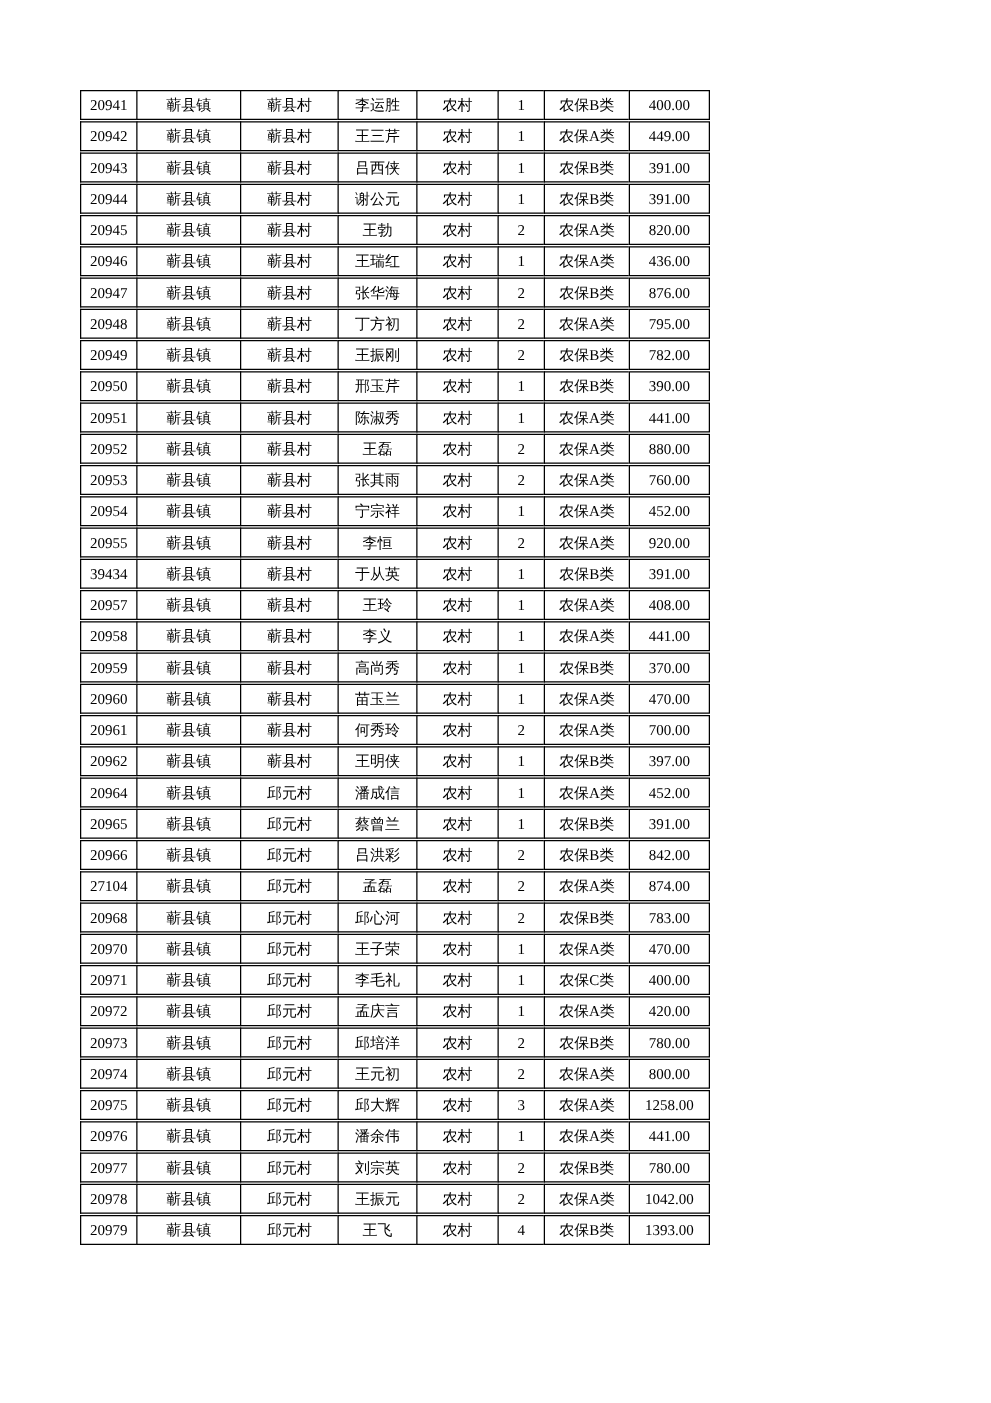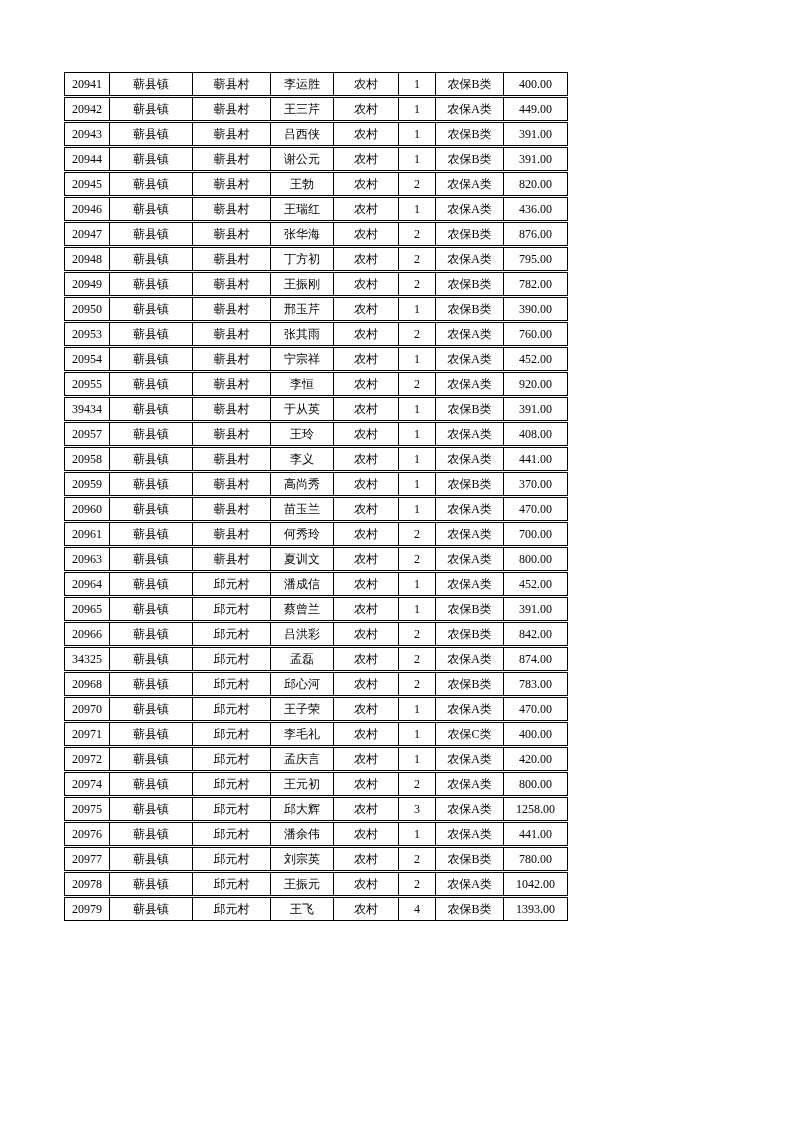--- a/index.html
+++ b/index.html
@@ -175,21 +175,41 @@
     <td>20950</td>
     <td>蕲县镇</td>
     <td>蕲县村</td>
     <td>邢玉芹</td>
     <td>农村</td>
     <td>1</td>
     <td>农保B类</td>
     <td>390.00</td>
   </tr>
 
-
+  <tr>
+    <td>20951</td>
+    <td>蕲县镇</td>
+    <td>蕲县村</td>
+    <td>陈淑秀</td>
+    <td>农村</td>
+    <td>1</td>
+    <td>农保A类</td>
+    <td>441.00</td>
+  </tr>
+
+  <tr>
+    <td>20952</td>
+    <td>蕲县镇</td>
+    <td>蕲县村</td>
+    <td>王磊</td>
+    <td>农村</td>
+    <td>2</td>
+    <td>农保A类</td>
+    <td>880.00</td>
+  </tr>
 
   <tr>
     <td>20953</td>
     <td>蕲县镇</td>
     <td>蕲县村</td>
     <td>张其雨</td>
     <td>农村</td>
     <td>2</td>
     <td>农保A类</td>
     <td>760.00</td>
@@ -276,31 +296,31 @@
     <td>20961</td>
     <td>蕲县镇</td>
     <td>蕲县村</td>
     <td>何秀玲</td>
     <td>农村</td>
     <td>2</td>
     <td>农保A类</td>
     <td>700.00</td>
   </tr>
 
-
-  <tr>
-    <td>20963</td>
-    <td>蕲县镇</td>
-    <td>蕲县村</td>
-    <td>夏训文</td>
-    <td>农村</td>
-    <td>2</td>
-    <td>农保A类</td>
-    <td>800.00</td>
-  </tr>
+  <tr>
+    <td>20962</td>
+    <td>蕲县镇</td>
+    <td>蕲县村</td>
+    <td>王明侠</td>
+    <td>农村</td>
+    <td>1</td>
+    <td>农保B类</td>
+    <td>397.00</td>
+  </tr>
+
 
   <tr>
     <td>20964</td>
     <td>蕲县镇</td>
     <td>邱元村</td>
     <td>潘成信</td>
     <td>农村</td>
     <td>1</td>
     <td>农保A类</td>
     <td>452.00</td>
@@ -322,21 +342,21 @@
     <td>蕲县镇</td>
     <td>邱元村</td>
     <td>吕洪彩</td>
     <td>农村</td>
     <td>2</td>
     <td>农保B类</td>
     <td>842.00</td>
   </tr>
 
   <tr>
-    <td>34325</td>
+    <td>27104</td>
     <td>蕲县镇</td>
     <td>邱元村</td>
     <td>孟磊</td>
     <td>农村</td>
     <td>2</td>
     <td>农保A类</td>
     <td>874.00</td>
   </tr>
 
   <tr>
@@ -377,20 +397,30 @@
     <td>20972</td>
     <td>蕲县镇</td>
     <td>邱元村</td>
     <td>孟庆言</td>
     <td>农村</td>
     <td>1</td>
     <td>农保A类</td>
     <td>420.00</td>
   </tr>
 
+  <tr>
+    <td>20973</td>
+    <td>蕲县镇</td>
+    <td>邱元村</td>
+    <td>邱培洋</td>
+    <td>农村</td>
+    <td>2</td>
+    <td>农保B类</td>
+    <td>780.00</td>
+  </tr>
 
   <tr>
     <td>20974</td>
     <td>蕲县镇</td>
     <td>邱元村</td>
     <td>王元初</td>
     <td>农村</td>
     <td>2</td>
     <td>农保A类</td>
     <td>800.00</td>

